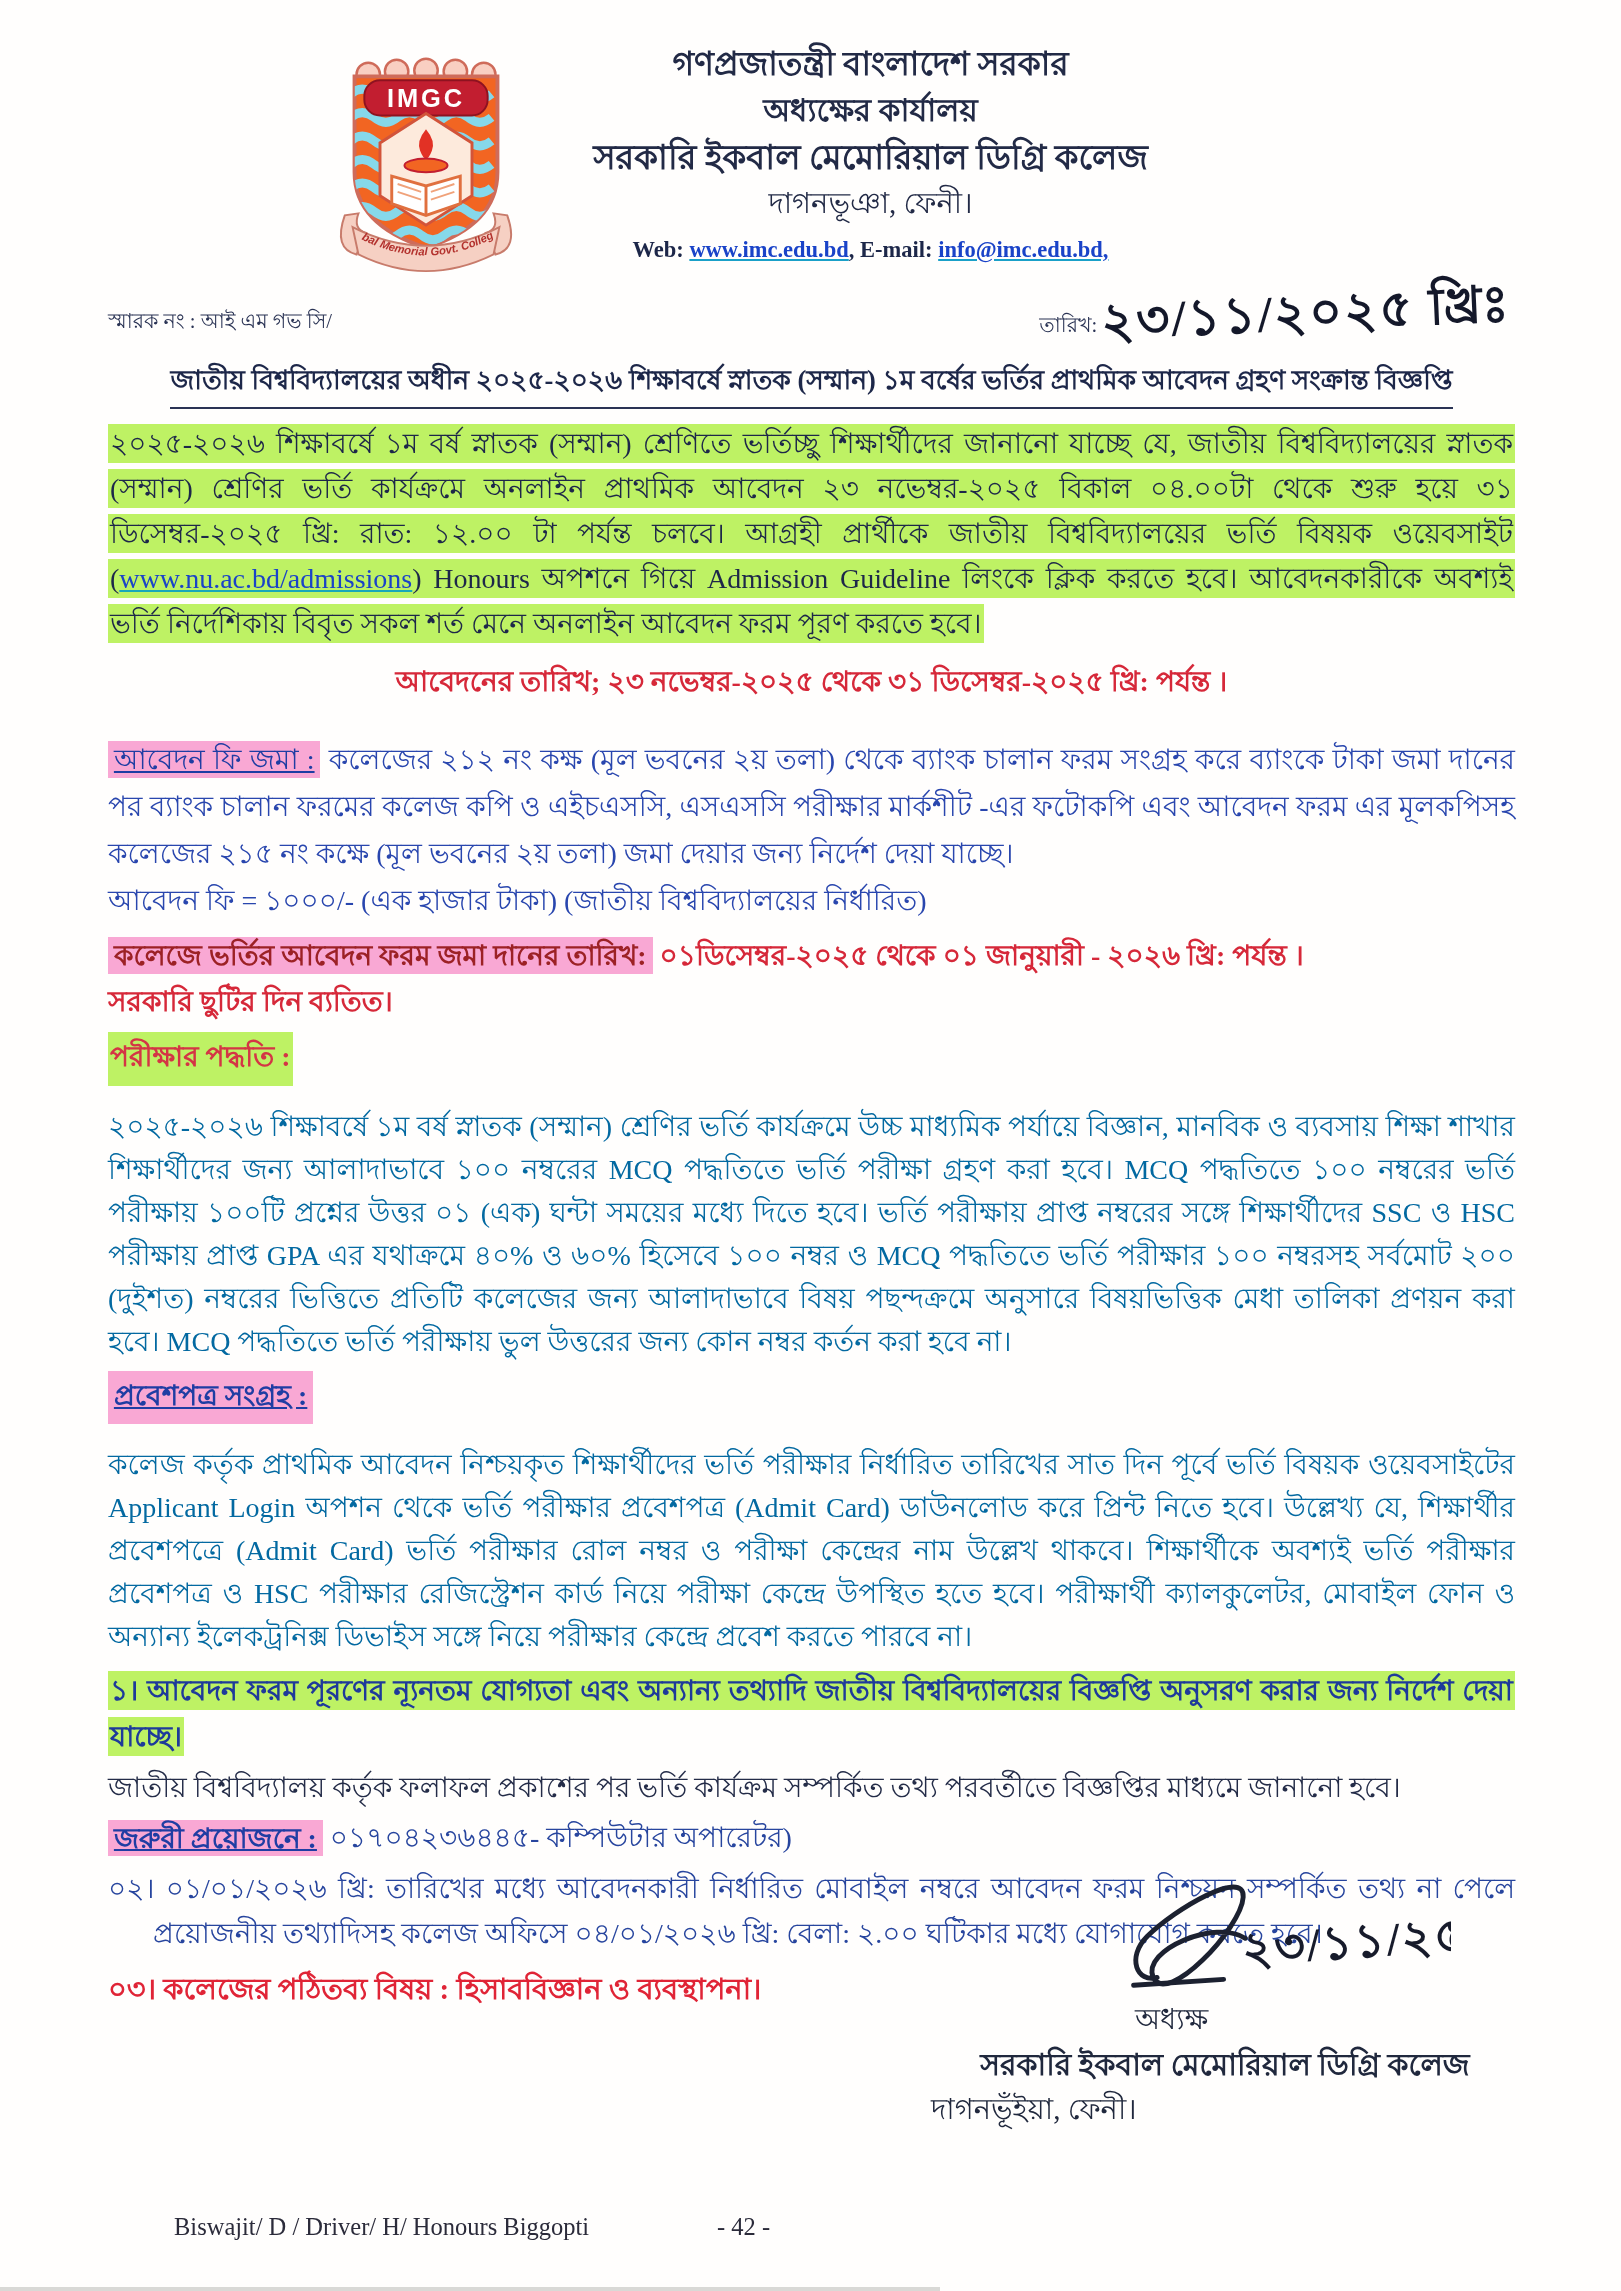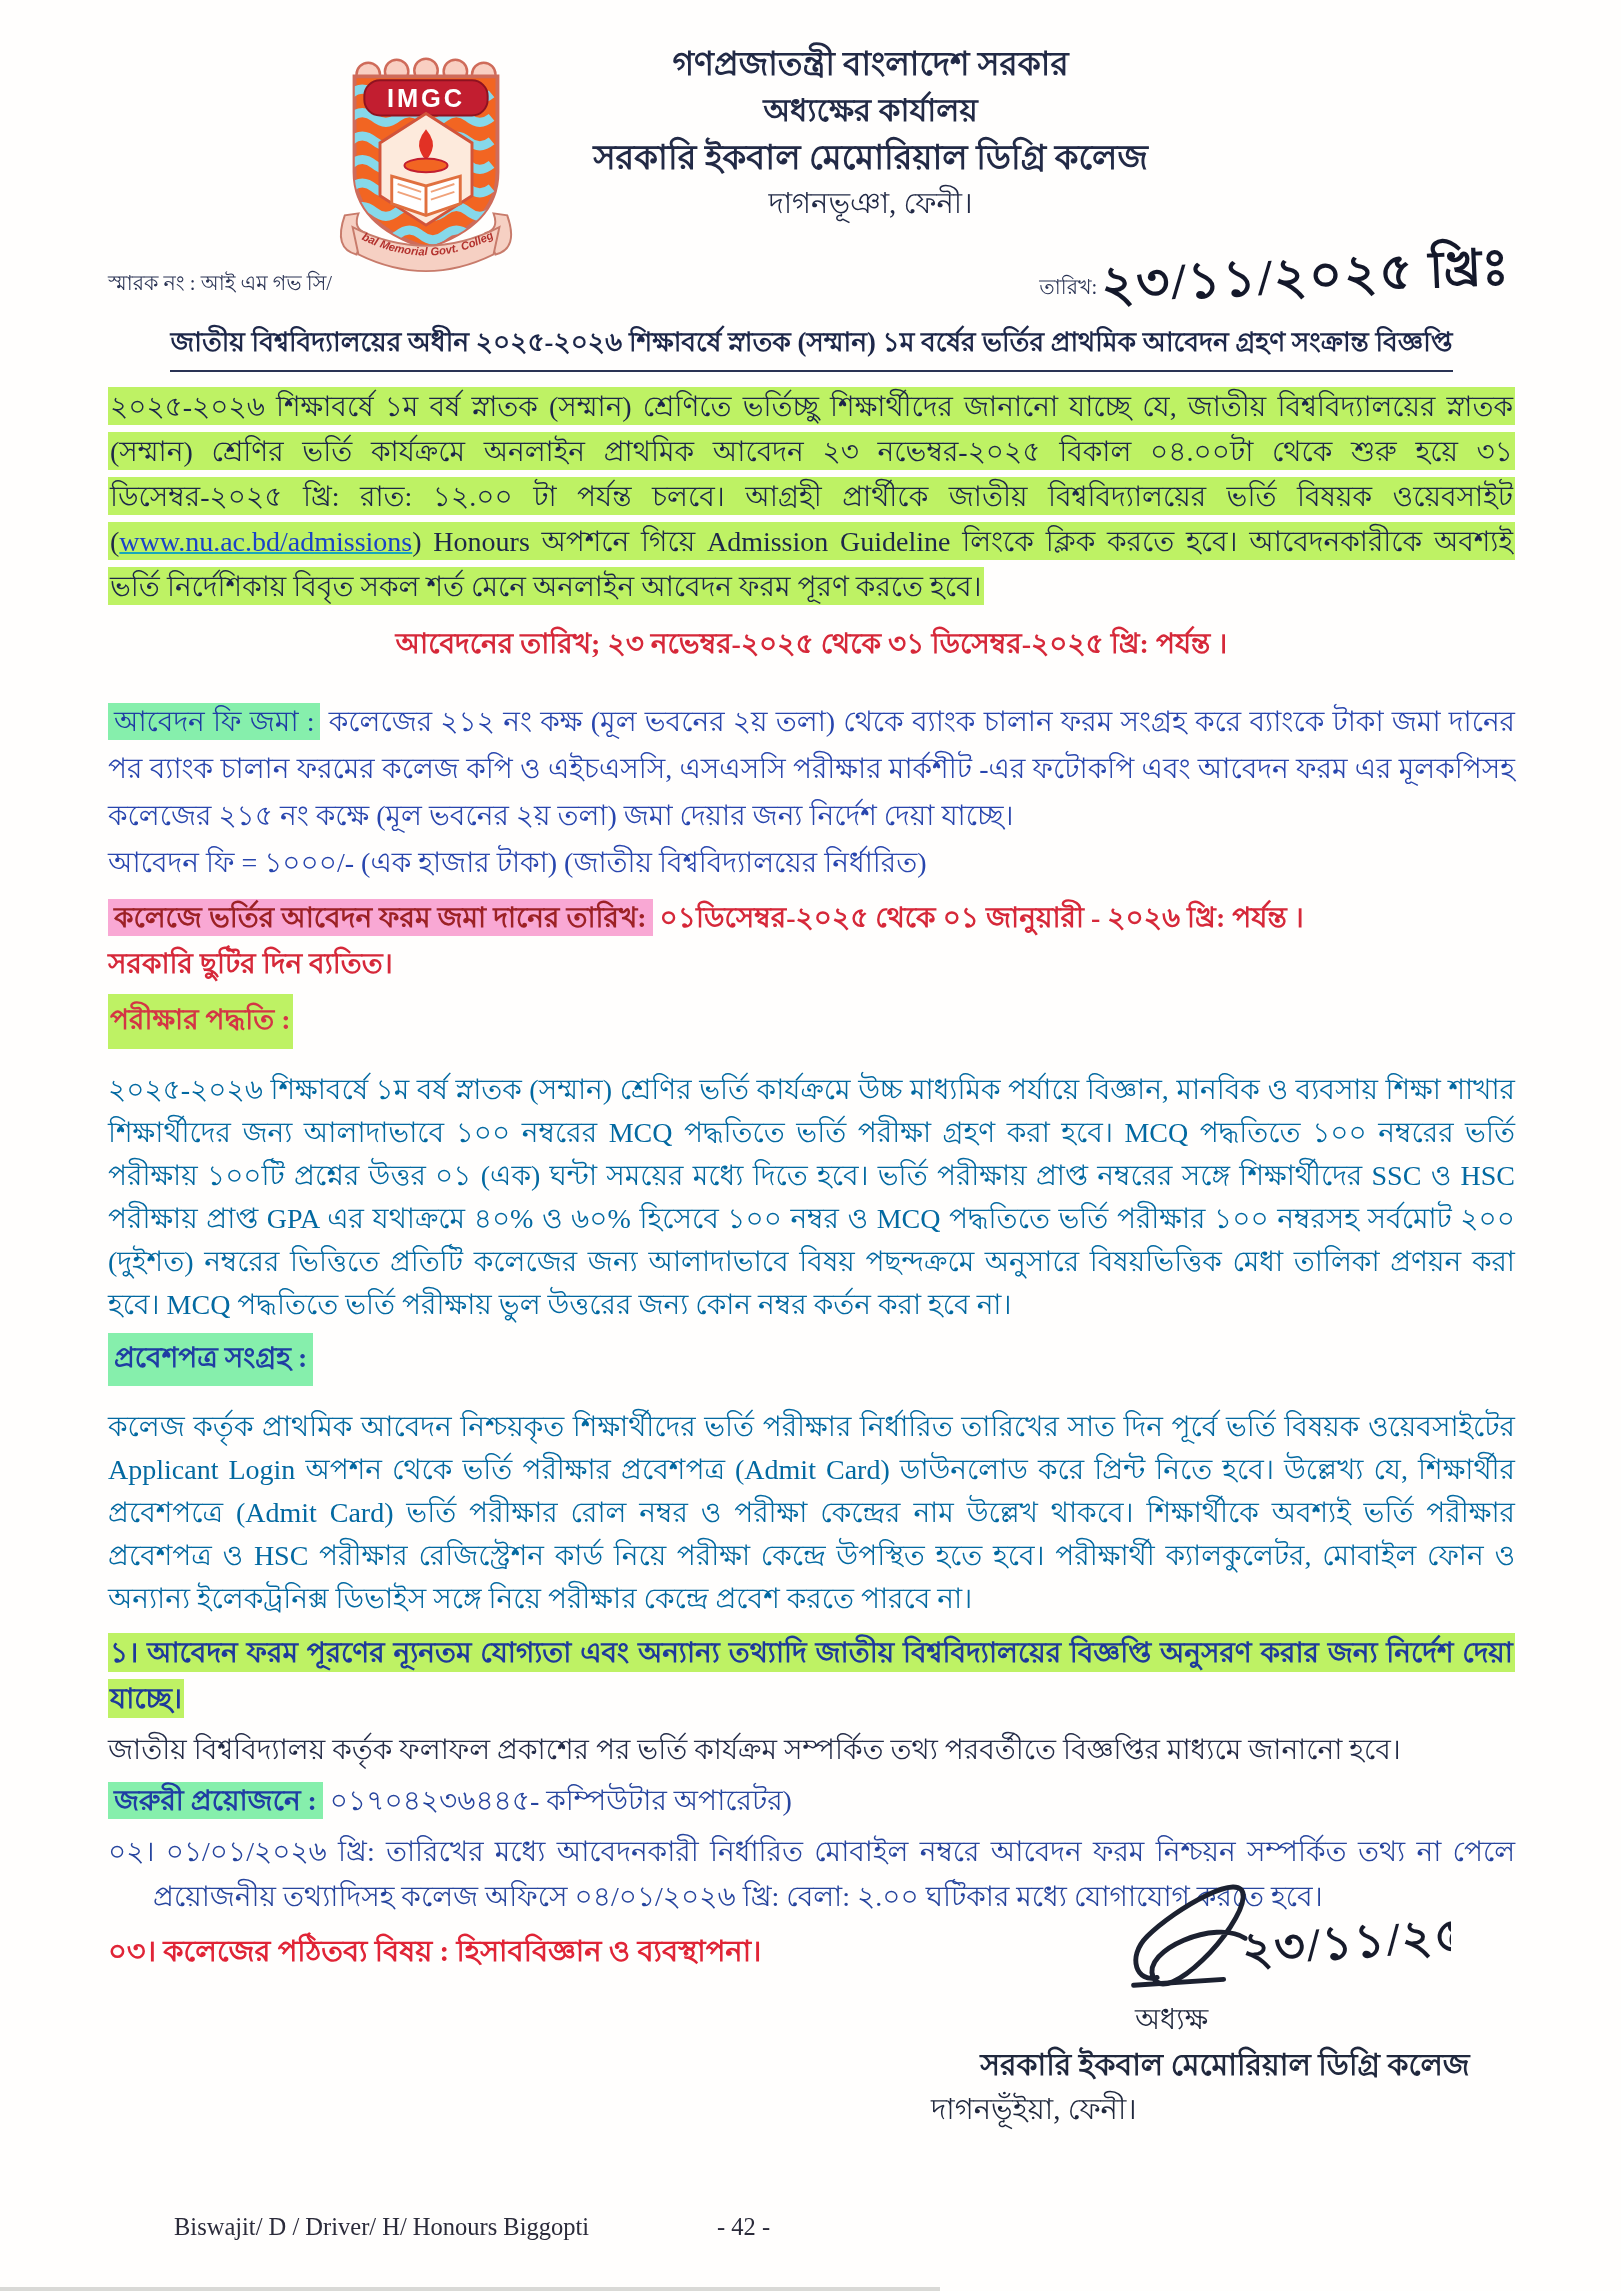--- a/index.html
+++ b/index.html
@@ -35,22 +35,22 @@
 
   
   .doc-title{margin-top:15.7px;text-align:center;}
   .doc-title span{display:inline-block;font-size:26.5px;font-weight:bold;color:#1d2749;
     border-bottom:2.9px solid #2a3354;padding-bottom:3.9px;}
 
   
   .para{font-size:28px;text-align:justify;}
   .hl-y{background:#bef264;box-decoration-break:clone;-webkit-box-decoration-break:clone;
     padding:3.9px 2px;}
-  .hl-c{background:#86efac;box-decoration-break:clone;-webkit-box-decoration-break:clone;
-    padding:2.9px 5.9px;}
+  .hl-c{background:#f9a8d4;box-decoration-break:clone;-webkit-box-decoration-break:clone;
+    padding:2.9px 5.9px;text-decoration:underline;}
   .hl-g{background:#f9a8d4;box-decoration-break:clone;-webkit-box-decoration-break:clone;
     padding:2.9px 5.9px;}
   .intro{margin-top:11.8px;line-height:45px;color:#1d2749;}
   .intro a{color:#1a43c8;text-decoration:underline;text-decoration-color:#18a7b9;font-family:"Liberation Serif",serif;}
   .red-center{margin-top:13.7px;text-align:center;font-size:28px;font-weight:bold;color:#d62839;}
   .fee{margin-top:29px;line-height:47px;color:#2946ae;}
   .fee .hl-c{color:#1f3da3;}
   .fee-amount{line-height:47px;color:#2946ae;font-size:28px;text-align:left;}
   .submission{margin-top:7.8px;font-size:28px;line-height:47px;}
   .submission .hl-g{color:#9c2125;font-weight:bold;}
@@ -138,20 +138,26 @@
 
   <div class="content">
     
     <div class="org-block">
       <div class="org-line1">গণপ্রজাতন্ত্রী বাংলাদেশ সরকার</div>
       <div class="org-line2">অধ্যক্ষের কার্যালয়</div>
       <div class="org-line3">সরকারি ইকবাল মেমোরিয়াল ডিগ্রি কলেজ</div>
       <div class="org-line4">দাগনভূঞা, ফেনী।</div>
     </div>
 
+    <div class="web-line">
+      <span>Web:</span>
+      <a href="#">www.imc.edu.bd</a><span>, </span>
+      <span>E-mail:</span>
+      <a href="#">info@imc.edu.bd,</a>
+    </div>
 
     
     <div class="memo-row">
       <div class="memo-no">স্মারক নং  : আই এম গভ সি/</div>
       <div class="date-wrap">
         <span class="date-label">তারিখ:</span>
         <span class="date-hand">২৩/১১/২০২৫ খ্রিঃ</span>
       </div>
     </div>
 

